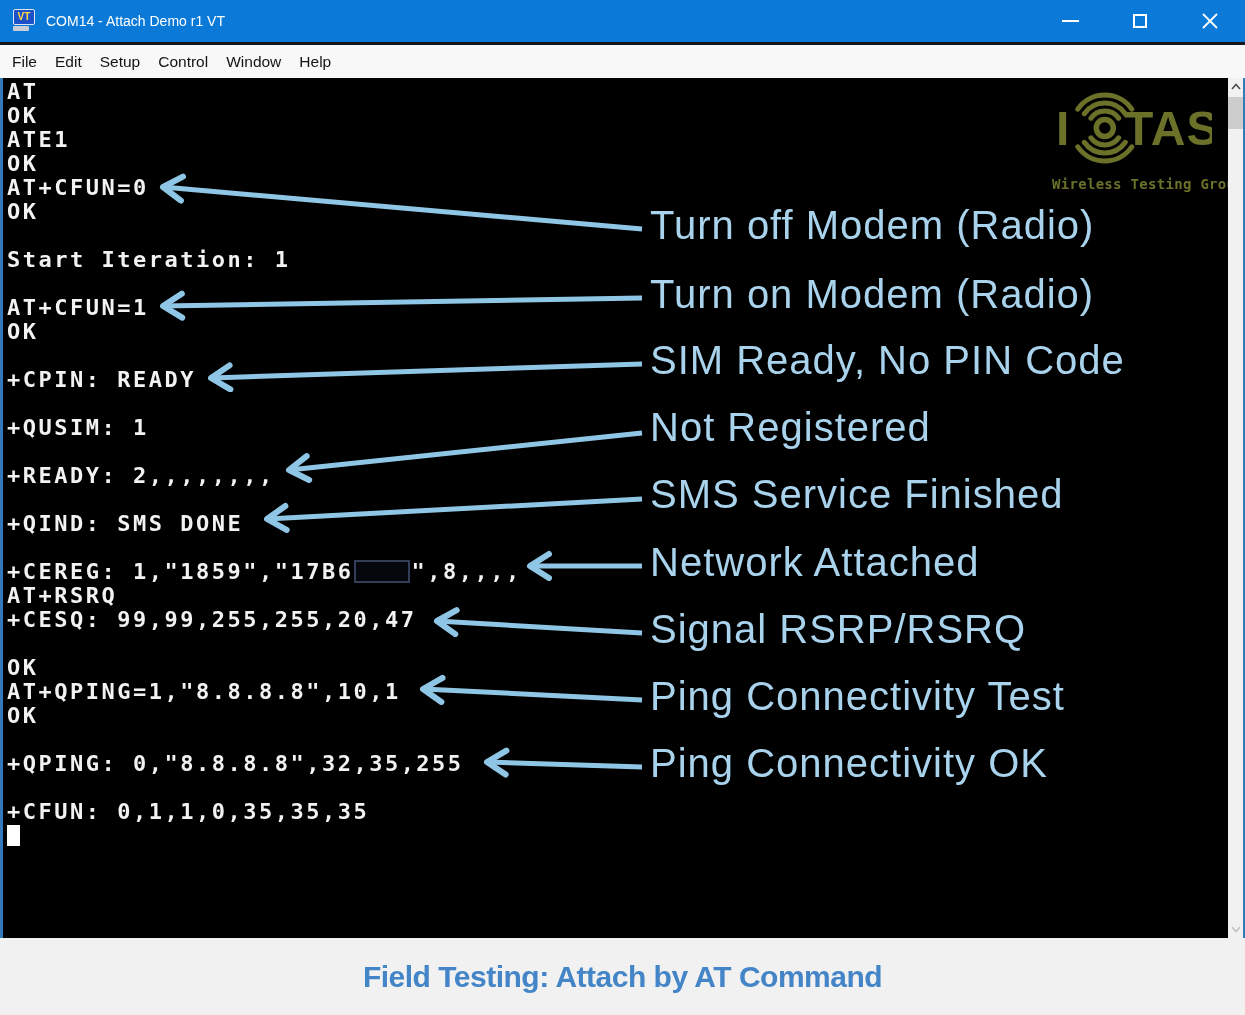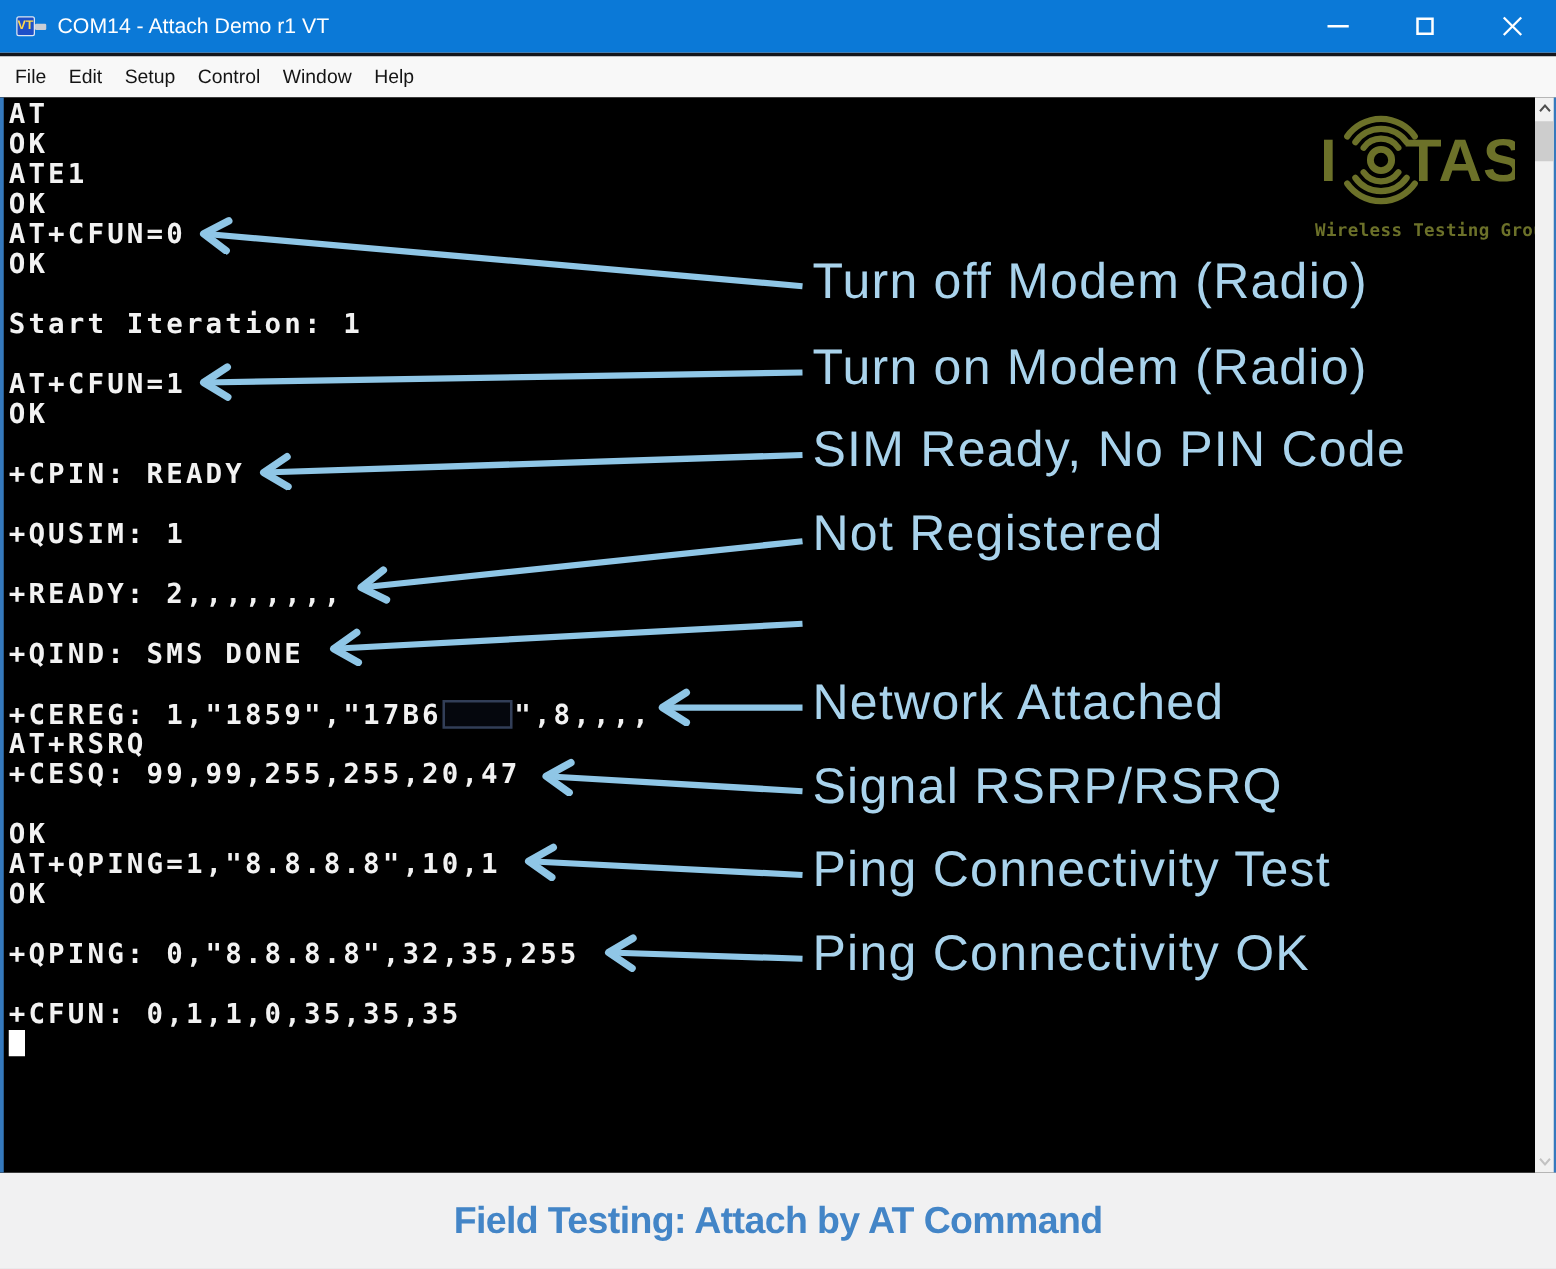--- a/index.html
+++ b/index.html
@@ -1,25 +1,25 @@
 <!DOCTYPE html>
 <html><head>
 <meta charset="utf-8">
 <style>
   * { margin:0; padding:0; box-sizing:border-box; }
   html,body { width:1245px; height:1015px; background:#f1f1f2; font-family:"Liberation Sans", sans-serif; }
   #window { position:relative; width:1245px; height:1015px; overflow:hidden; }
 
   
   .titlebar { position:relative; height:42px; background:#0b79d7; display:flex; align-items:center; }
-  .vt-icon { margin-left:13px; width:24px; height:24px; display:flex; flex-direction:row; align-items:center; }
+  .vt-icon { margin-left:13px; width:24px; height:24px; display:flex; flex-direction:column; }
   .vt-screen { width:22px; height:16px; background:#1e50c8; border:1px solid #dce6f2; border-radius:2px;
                color:#ffd84a; font-size:10px; font-weight:bold; line-height:14px; text-align:center; letter-spacing:0; }
   .vt-base { width:16px; height:5px; background:#c9ced6; border-radius:1px; margin-top:1px; }
-  .title-text { color:#ffffff; font-size:17px; margin-left:9px; }
+  .title-text { color:#ffffff; font-size:14px; margin-left:9px; }
   .win-controls { position:absolute; right:0; top:0; height:42px; display:flex; }
   .win-btn { width:70px; height:42px; display:flex; align-items:center; justify-content:center; cursor:default; }
   .glyph-min { width:17px; height:2px; background:#fff; }
   .glyph-max { width:14px; height:14px; border:2px solid #fff; }
 
   
   .menubar { height:36px; background:#f8f8f8; border-top:3px solid #15161c; display:flex; align-items:center; padding-left:3px; }
   .menu-item { font-size:15.5px; color:#141414; padding:0 9px; line-height:33px; }
 
   
@@ -174,18 +174,19 @@
       <line x1="642" y1="499" x2="267" y2="519" marker-end="url(#ah)"></line>
       <line x1="642" y1="566" x2="530" y2="566" marker-end="url(#ah)"></line>
       <line x1="642" y1="633" x2="437" y2="621" marker-end="url(#ah)"></line>
       <line x1="642" y1="700" x2="423" y2="689" marker-end="url(#ah)"></line>
       <line x1="642" y1="767" x2="487" y2="762" marker-end="url(#ah)"></line>
     </svg>
   <div class="ann-label" style="left: 650px; top: 203px;">Turn off Modem (Radio)</div>
   <div class="ann-label" style="left: 650px; top: 272px;">Turn on Modem (Radio)</div>
   <div class="ann-label" style="left: 650px; top: 338px;">SIM Ready, No PIN Code</div>
   <div class="ann-label" style="left: 650px; top: 405px;">Not Registered</div>
+  <div class="ann-label" style="left: 650px; top: 472px;">SMS Service Finished</div>
   <div class="ann-label" style="left: 650px; top: 540px;">Network Attached</div>
   <div class="ann-label" style="left: 650px; top: 607px;">Signal RSRP/RSRQ</div>
   <div class="ann-label" style="left: 650px; top: 674px;">Ping Connectivity Test</div>
   <div class="ann-label" style="left: 650px; top: 741px;">Ping Connectivity OK</div>
 
 </div>
 
 </body></html>

